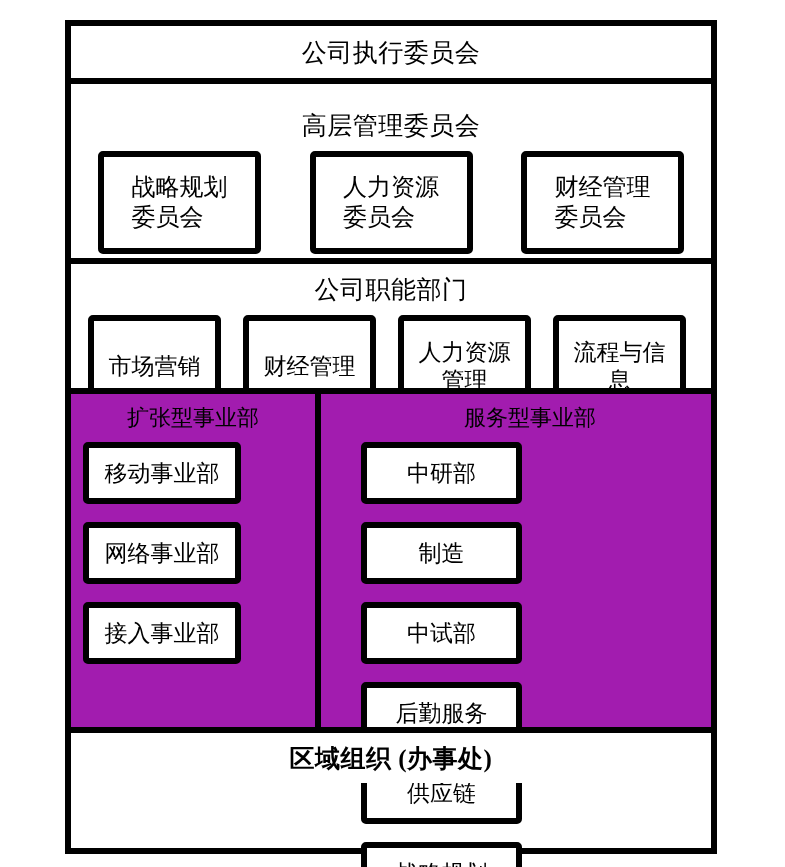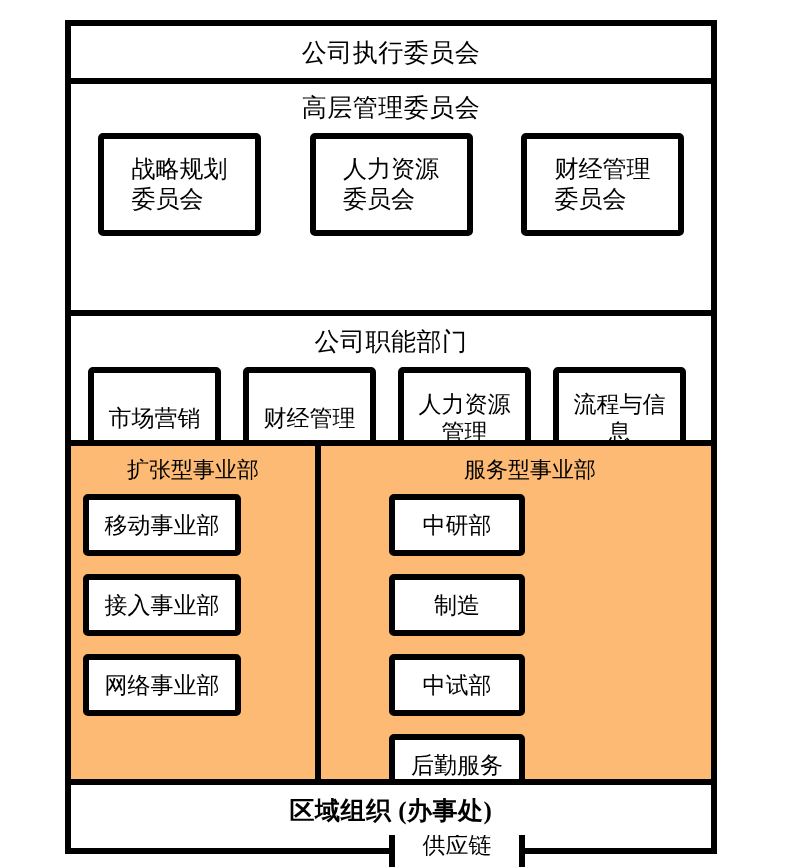--- a/index.html
+++ b/index.html
@@ -51,22 +51,22 @@
   
   .band-exec {
     height: 52px;
     display: flex;
     align-items: center;
     justify-content: center;
   }
 
   
   .band-senior {
-    height: 232px;
-    padding-top: 10px;
+    height: 180px;
+    padding-top: 28px;
   }
   .band-senior .row {
     display: flex;
     justify-content: space-between;
     padding: 12px 27px 0 27px;
     box-sizing: border-box;
   }
   .node-2 {
     box-sizing: border-box;
     width: 163px;
@@ -110,21 +110,21 @@
   }
 
   
   .band-groups {
     height: 339px;
     display: flex;
   }
   .panel {
     box-sizing: border-box;
     padding-top: 12px;
-    background: #fdba74;
+    background: #a21caf;
   }
   .panel-expansion {
     width: 244px;
     flex: none;
   }
   .panel-service {
     flex: 1 1 auto;
     border-left: 6px solid #000000;
     padding-left: 28px;
   }
@@ -153,22 +153,21 @@
     background: #ffffff;
     display: flex;
     align-items: center;
     justify-content: center;
     text-align: center;
     font-size: 23px;
     line-height: 1.1;
     white-space: nowrap;
   }
   .panel-service .node-4 {
-    width: 136px;
-    margin-left: 28px;
+    width: 161px;
   }
 
   
   .band-region {
     height: 56px;
     display: flex;
     align-items: center;
     justify-content: center;
     font-weight: bold;
   }
@@ -236,22 +235,22 @@
       </div>
     </div>
   </div>
 
   <div class="band band-groups">
 
     <div class="panel panel-expansion">
       <div class="panel-title">扩张型事业部</div>
       <div class="panel-body">
         <div class="node-4">移动事业部</div>
+        <div class="node-4">网络事业部</div>
         <div class="node-4">接入事业部</div>
-        <div class="node-4">网络事业部</div>
       </div>
     </div>
 
     <div class="panel panel-service">
       <div class="panel-title">服务型事业部</div>
       <div class="panel-body">
         <div class="node-4">中研部</div>
         <div class="node-4">制造</div>
         <div class="node-4">中试部</div>
         <div class="node-4">后勤服务</div>

